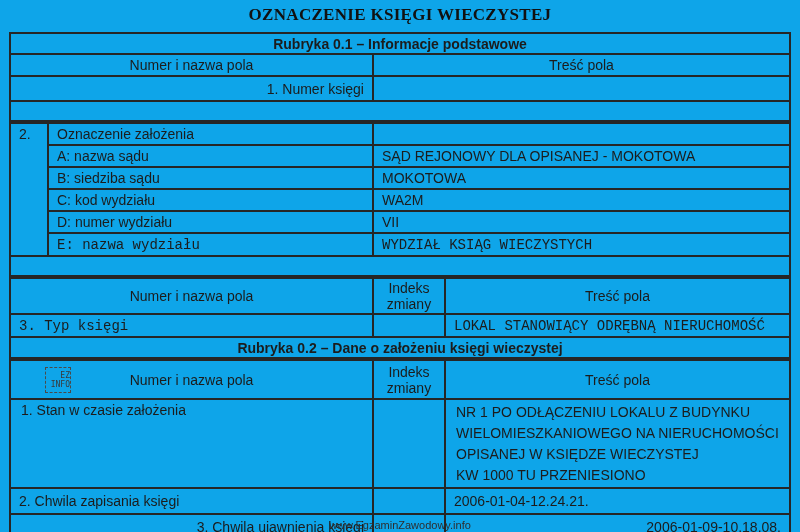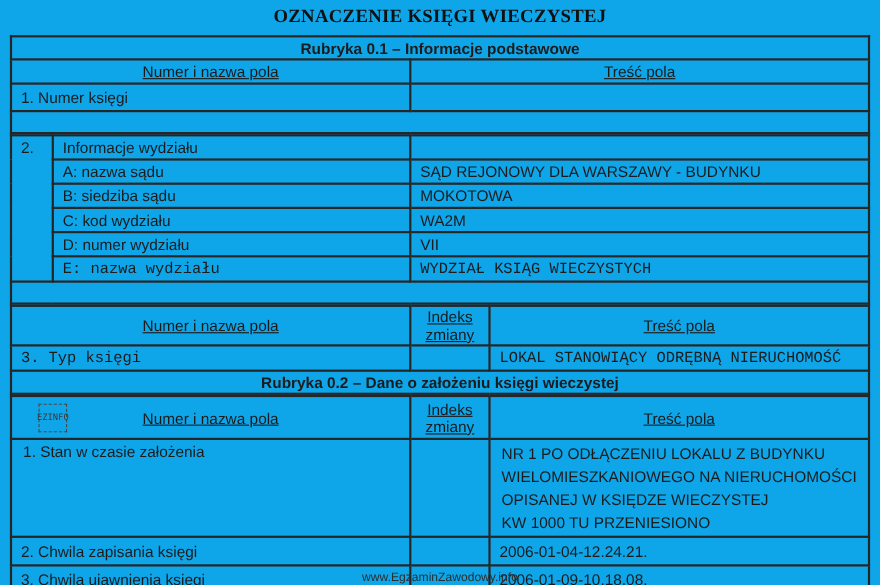--- a/index.html
+++ b/index.html
@@ -29,45 +29,45 @@
   .tbl td {
     border:2px solid #262626;
     font-size:14px;
     padding:0 8px;
     overflow:hidden;
     white-space:nowrap;
     vertical-align:middle;
     color:#1c1c1c;
   }
   td.band { font-weight:bold; text-align:center; white-space:normal;border-radius:10px; }
-  td.hdr  { text-align:center; white-space:normal; line-height:16px;text-decoration:underline; }
+  td.hdr  { text-align:center; white-space:normal; line-height:16px; }
   td.num  { text-align:left; vertical-align:top; padding-top:2px; }
   td.idx  { padding:0; }
   td.lbl-top { vertical-align:top; padding-top:2px; }
   td.val-top { vertical-align:top; padding-top:2px; }
   .h18 td { height:18px; }
   .h19 td { height:19px; }
   .h20 td { height:20px; }
   .h21 td { height:21px;font-family:Liberation Mono, monospace; }
-  .h23 td { height:23px; }
+  .h23 td { height:23px;text-align:right; }
   .h24 td { height:24px; }
   .h34 td { height:34px; }
   .h37 td { height:37px; }
   .h85 td { height:85px;padding-left:10px; }
   .val-lines div { line-height:21px; }
   .hdr-rel { position:relative; }
   .ezinfo {
     position:absolute;
-    left:24px; top:50%;
+    left:34px; top:50%;
     transform:translateY(-50%);
     width:26px; height:26px;
     border:1px dashed #4a4a4a;
     box-sizing:border-box;
-    display:flex; flex-direction:row;
-    align-items:center; justify-content:center;
+    display:flex; flex-direction:column;
+    align-items:flex-end; justify-content:center;
     font-family:"DejaVu Sans Mono", monospace;
     font-size:8px; line-height:9px;
     color:#3a3a3a;
     letter-spacing:0;
   }
   .ezinfo span { display:block; text-align:center; }
   .footer {
     position:absolute;
     left:0; right:0; bottom:0;
     text-align:center;
@@ -109,26 +109,26 @@
 
   <table class="tbl mt5">
     <colgroup>
         <col style="width:38px">
         <col style="width:325px">
         <col style="width:417px">
       </colgroup>
     <tbody>
       <tr class="h20">
         <td class="num" rowspan="6">2.</td>
-        <td>Informacje wydziału</td>
+        <td>Oznaczenie założenia</td>
         <td></td>
       </tr>
       <tr class="h20">
         <td>A: nazwa sądu</td>
-        <td>SĄD REJONOWY DLA WARSZAWY - BUDYNKU</td>
+        <td>SĄD REJONOWY DLA OPISANEJ - MOKOTOWA</td>
       </tr>
       <tr class="h20">
         <td>B: siedziba sądu</td>
         <td>MOKOTOWA</td>
       </tr>
       <tr class="h20">
         <td>C: kod wydziału</td>
         <td>WA2M</td>
       </tr>
       <tr class="h20">

